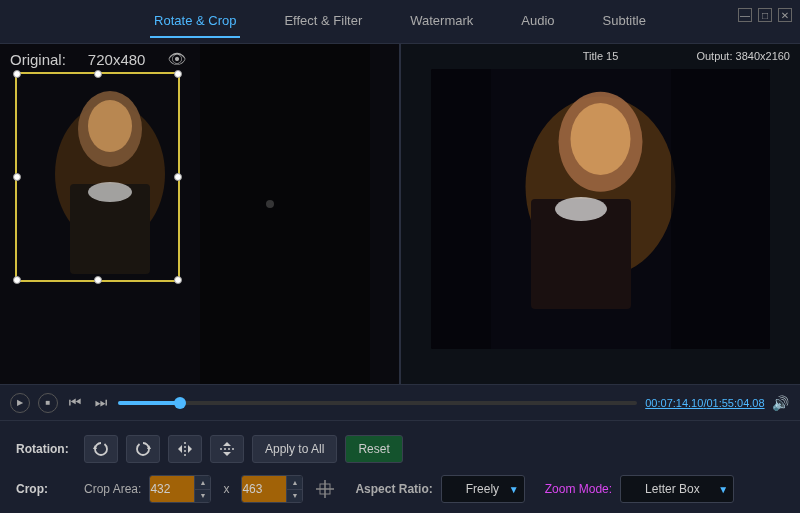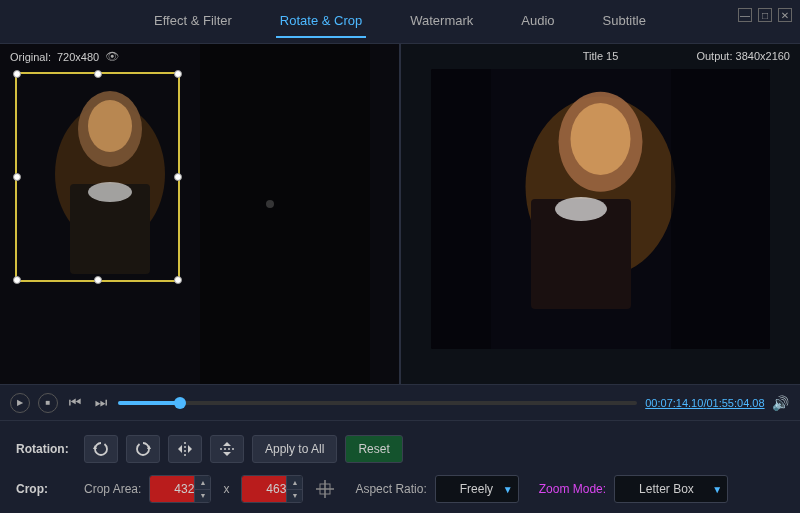--- a/index.html
+++ b/index.html
@@ -68,25 +68,25 @@
     .preview-left {
       flex: 1;
       position: relative;
       border-right: 2px solid #2a3040;
     }
     .preview-label {
       position: absolute;
       top: 6px;
       left: 10px;
       color: #ccc;
-      font-size: 11px;
+      font-size: 15px;
       z-index: 10;
       display: flex;
       align-items: center;
-      gap: 6px;
+      gap: 22px;
     }
     .eye-icon {
       color: #aaa;
       cursor: pointer;
     }
 
     
     .canvas-area {
       width: 100%;
       height: 100%;
@@ -308,20 +308,21 @@
       align-items: center;
       justify-content: center;
       color: #aaa;
       font-size: 18px;
       cursor: pointer;
     }
     .aspect-label {
       color: #aaa;
       font-size: 12px;
       margin-left: 8px;
+      font-weight: bold;
     }
     .select-wrap {
       position: relative;
       display: inline-flex;
       align-items: center;
     }
     .select-box {
       background: #0d1117;
       border: 1px solid #3a4050;
       border-radius: 3px;
@@ -350,25 +351,25 @@
       display: flex;
       align-items: stretch;
       border: 1px solid #3a4050;
       border-radius: 3px;
       overflow: hidden;
       background: #0d1117;
       height: 28px;
     }
     .num-spinbox input {
       width: 44px;
-      background: #b91c1c;
+      background: #a16207;
       border: none;
       color: #ccc;
       font-size: 12px;
-      text-align: right;
+      text-align: left;
       outline: none;
       padding: 0;
     }
     .num-spinbox .spins {
       display: flex;
       flex-direction: column;
       width: 16px;
       border-left: 1px solid #3a4050;
     }
     .num-spinbox .spins button {
@@ -382,22 +383,22 @@
       line-height: 1;
     }
     .num-spinbox .spins button:first-child {
       border-bottom: 1px solid #3a4050;
     }
   </style>
 </head>
 <body>
 
 <div class="tab-bar">
+  <div class="tab-item active">Rotate &amp; Crop</div>
   <div class="tab-item">Effect &amp; Filter</div>
-  <div class="tab-item active">Rotate &amp; Crop</div>
   <div class="tab-item">Watermark</div>
   <div class="tab-item">Audio</div>
   <div class="tab-item">Subtitle</div>
   <div class="window-controls">
     <div class="win-btn">—</div>
     <div class="win-btn">□</div>
     <div class="win-btn">✕</div>
   </div>
 </div>
 

